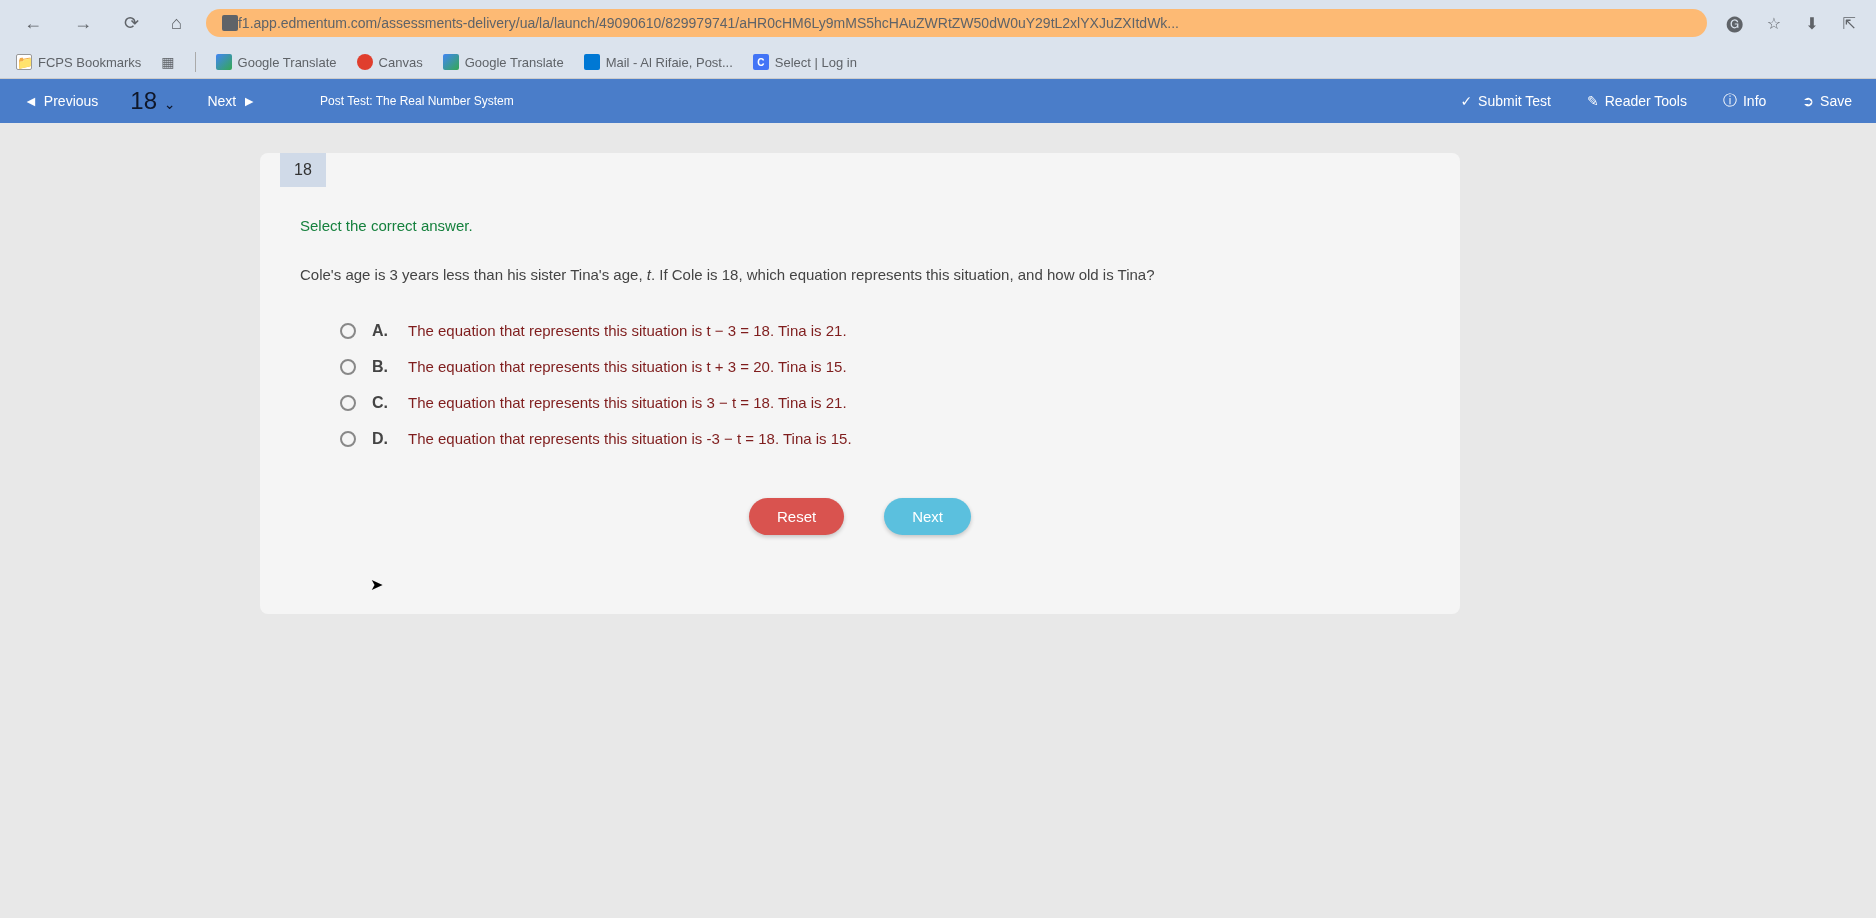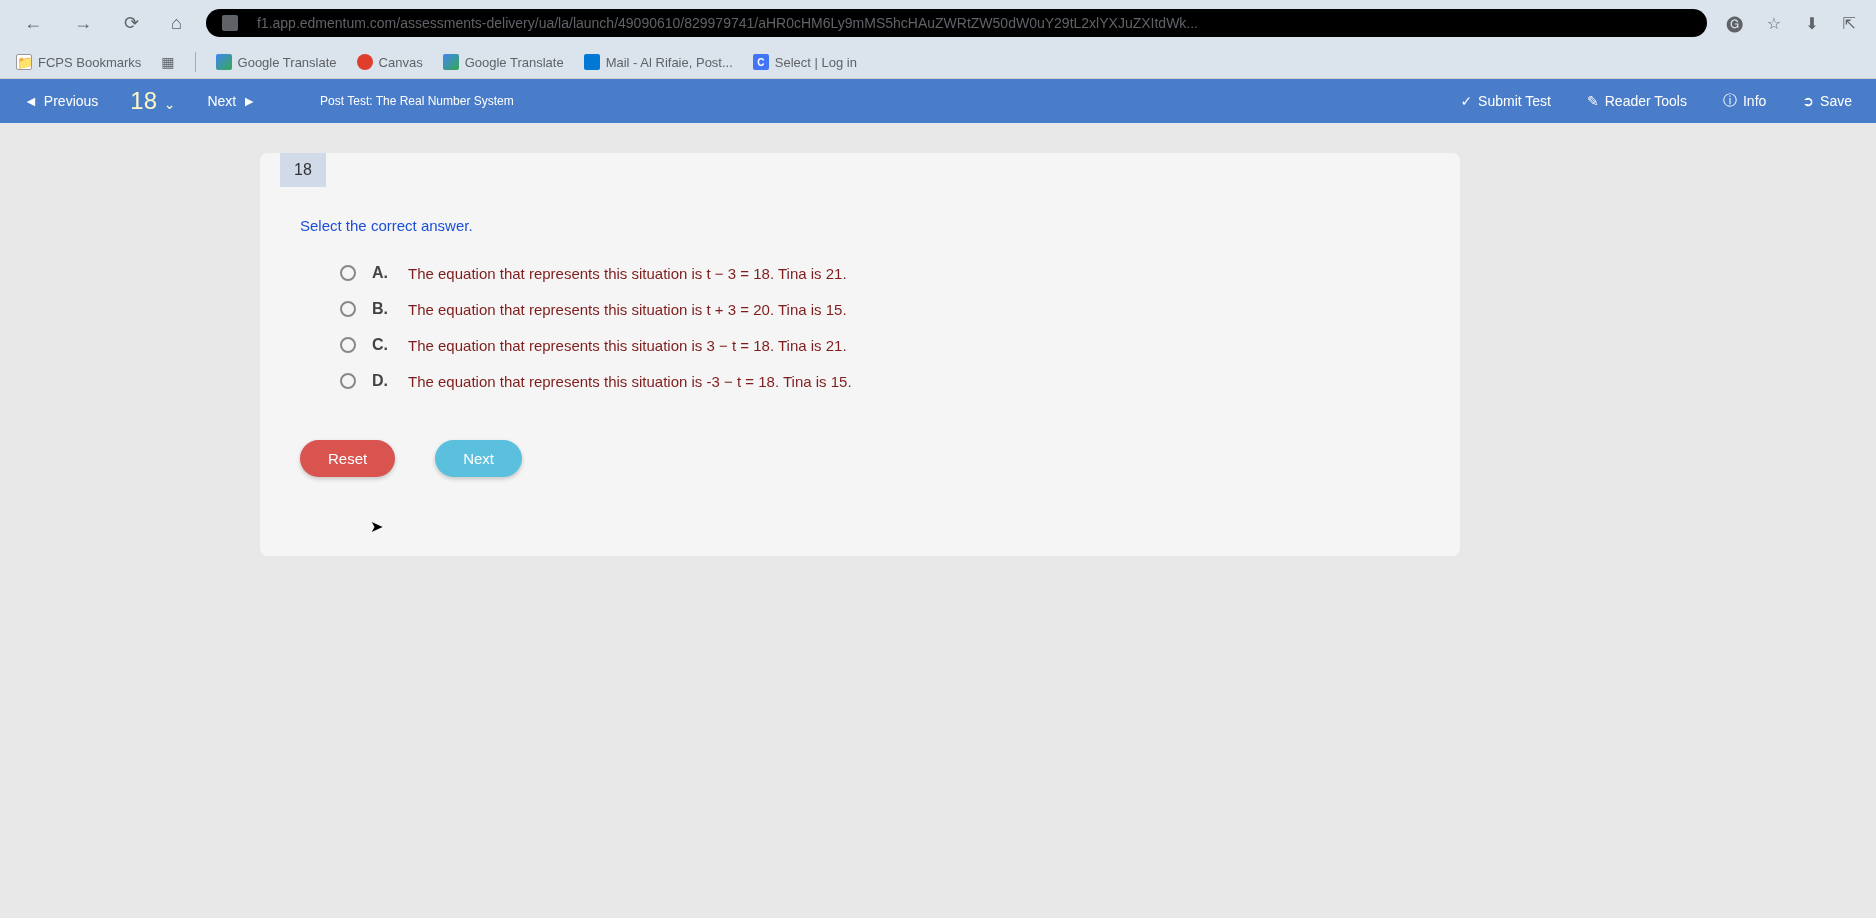--- a/index.html
+++ b/index.html
@@ -15,26 +15,26 @@
     .nav-btn {
       background: none;
       border: none;
       font-size: 18px;
       color: #5f6368;
       cursor: pointer;
       padding: 4px 8px;
     }
     .url-bar {
       flex: 1;
-      background: #000000;
+      background: #fdba74;
       border-radius: 20px;
       padding: 6px 16px;
       display: flex;
       align-items: flex-start;
-      gap: 19px;
+      gap: 0;
       color: #5f6368;
       font-size: 14px;
     }
     .url-icon {
       width: 16px;
       height: 16px;
       background: #5f6368;
       border-radius: 2px;
     }
     .toolbar-icon {
@@ -88,21 +88,21 @@
       color: white;
       font-size: 14px;
       cursor: pointer;
       display: flex;
       align-items: center;
       gap: 6px;
       padding: 4px 8px;
     }
     .question-num {
       font-size: 24px;
-      color: #fef9c3;
+      color: #0f172a;
       padding: 0 8px;
     }
     .test-title {
       font-size: 12px;
       margin-left: 40px;
       flex: 1;
     }
     .header-right {
       display: flex;
       gap: 20px;
@@ -125,21 +125,21 @@
       padding: 8px 14px;
       font-size: 16px;
       color: #333;
       margin-left: 20px;
     }
     .question-body {
       padding: 30px 40px;
     }
     .instruction {
       font-size: 15px;
-      color: #1d4ed8;
+      color: #15803d;
       margin-bottom: 30px;
     }
     .question-text {
       font-size: 15px;
       color: #444;
       margin-bottom: 35px;
       line-height: 1.5;
     }
     .italic { font-style: italic; }
     .answers {
@@ -163,20 +163,21 @@
       font-weight: bold;
       color: #444;
       width: 20px;
     }
     .answer-text {
       color: #7f1d1d;
       font-size: 15px;
     }
     .button-row {
       display: flex;
+      justify-content: center;
       gap: 40px;
       margin-top: 50px;
       padding-bottom: 30px;
     }
     .btn-reset {
       background: #d9534f;
       color: white;
       border: none;
       padding: 10px 28px;
       border-radius: 22px;
@@ -281,20 +282,23 @@
       <span>Save</span>
     </button>
   </div>
 </div>
 
 <div class="content-area">
   <div class="question-card">
     <div class="question-tag">18</div>
     <div class="question-body">
       <div class="instruction">Select the correct answer.</div>
+      <div class="question-text">
+        <span>Cole's age is 3 years less than his sister Tina's age, </span><span class="italic">t</span><span>. If Cole is 18, which equation represents this situation, and how old is Tina?</span>
+      </div>
       <div class="answers">
         <div class="answer-row">
           <span class="radio-btn"></span>
           <span class="answer-letter">A.</span>
           <span class="answer-text">The equation that represents this situation is t − 3 = 18. Tina is 21.</span>
         </div>
         <div class="answer-row">
           <span class="radio-btn"></span>
           <span class="answer-letter">B.</span>
           <span class="answer-text">The equation that represents this situation is t + 3 = 20. Tina is 15.</span>

